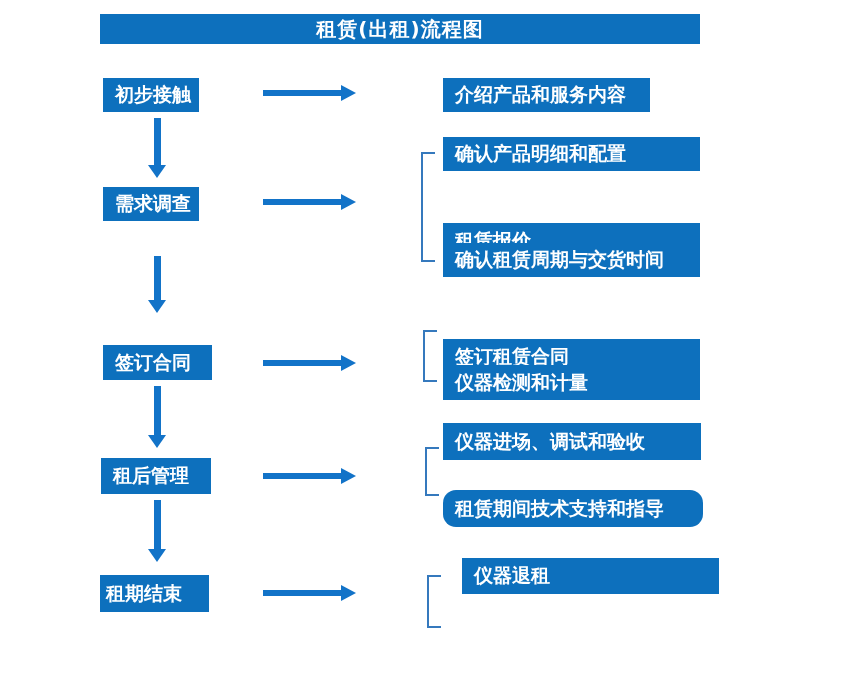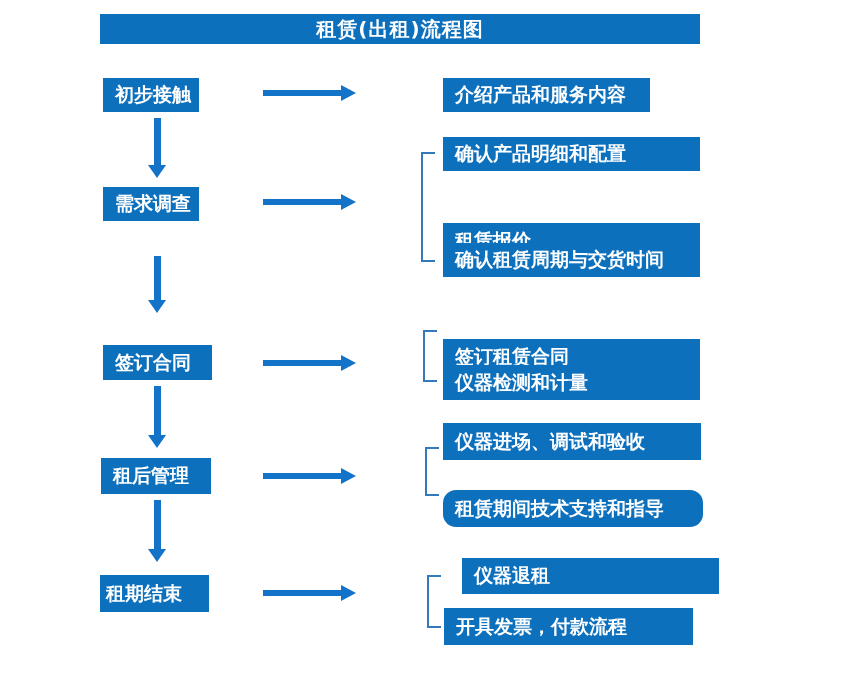--- a/index.html
+++ b/index.html
@@ -144,15 +144,14 @@
 
   <div class="detail d0">介绍产品和服务内容</div>
   <div class="detail d1">确认产品明细和配置</div>
   <div class="detail d2">租赁报价</div>
   <div class="detail d3">确认租赁周期与交货时间</div>
   <div class="detail d4">签订租赁合同</div>
   <div class="detail d5">仪器检测和计量</div>
   <div class="detail d6">仪器进场、调试和验收</div>
   <div class="detail d7">租赁期间技术支持和指导</div>
   <div class="detail d8">仪器退租</div>
-  <div class="detail d9">开具发票，付款流程</div>
 
 </div>
 
 </body></html>

